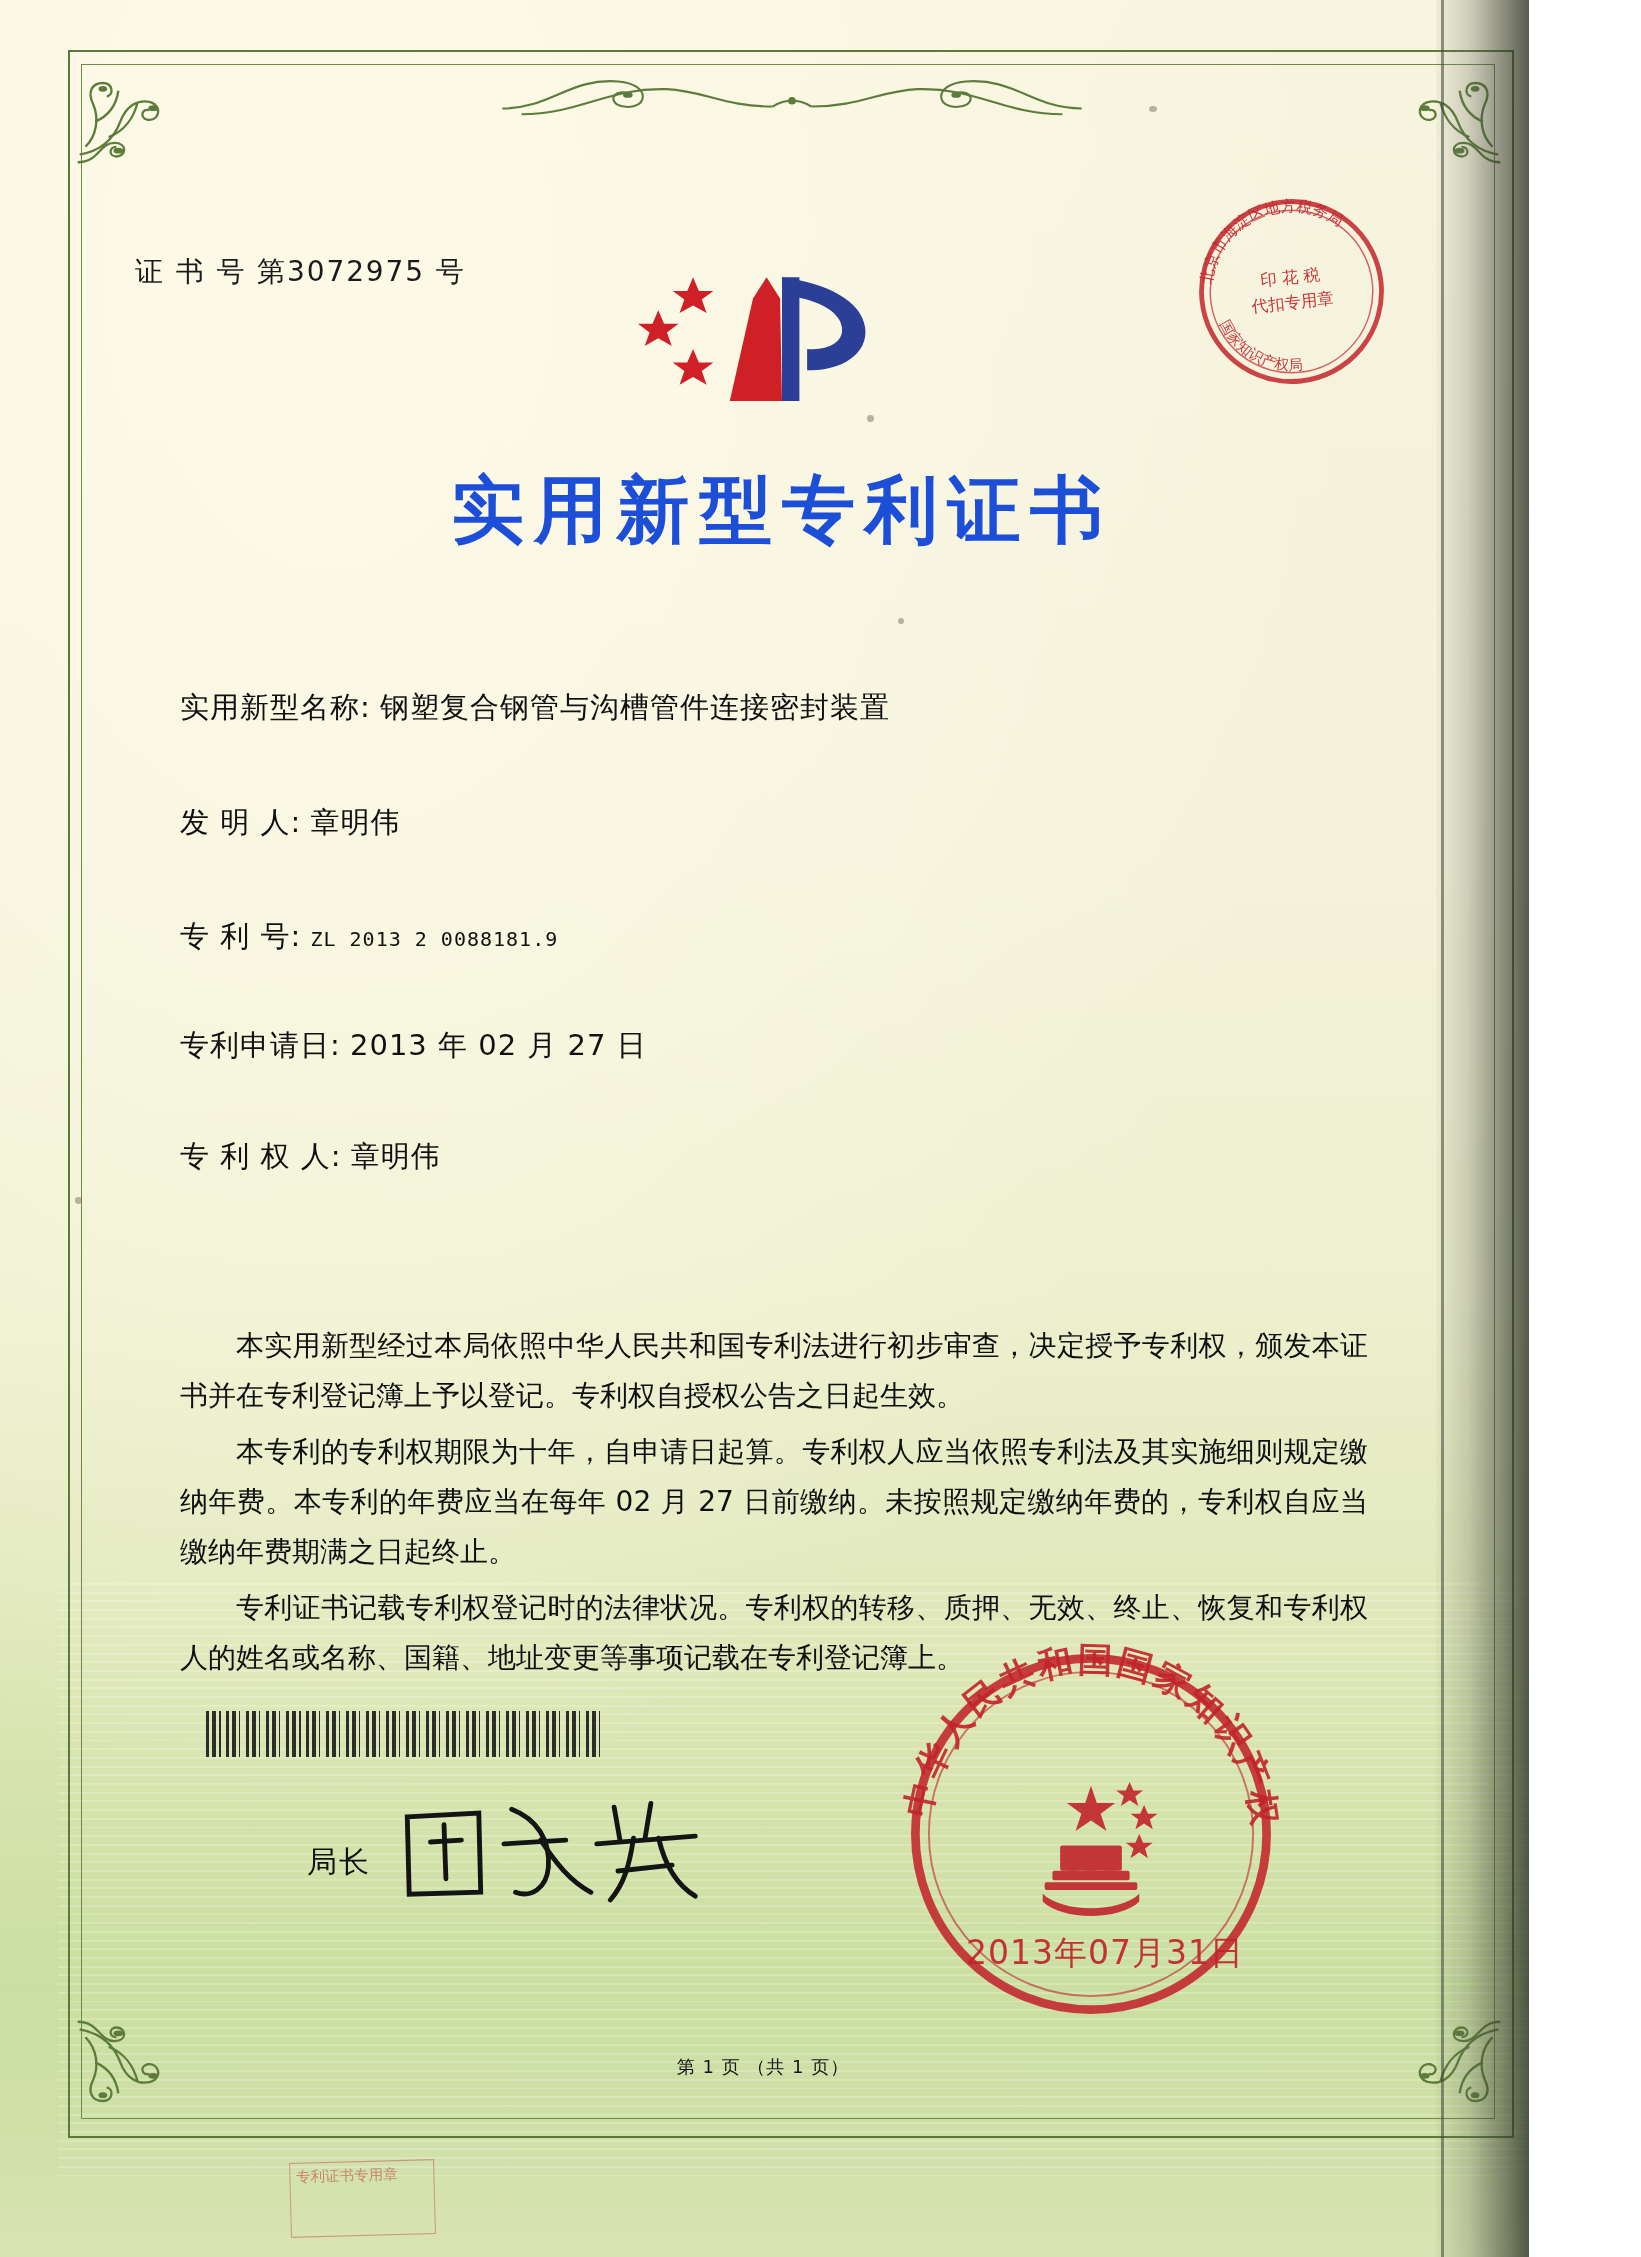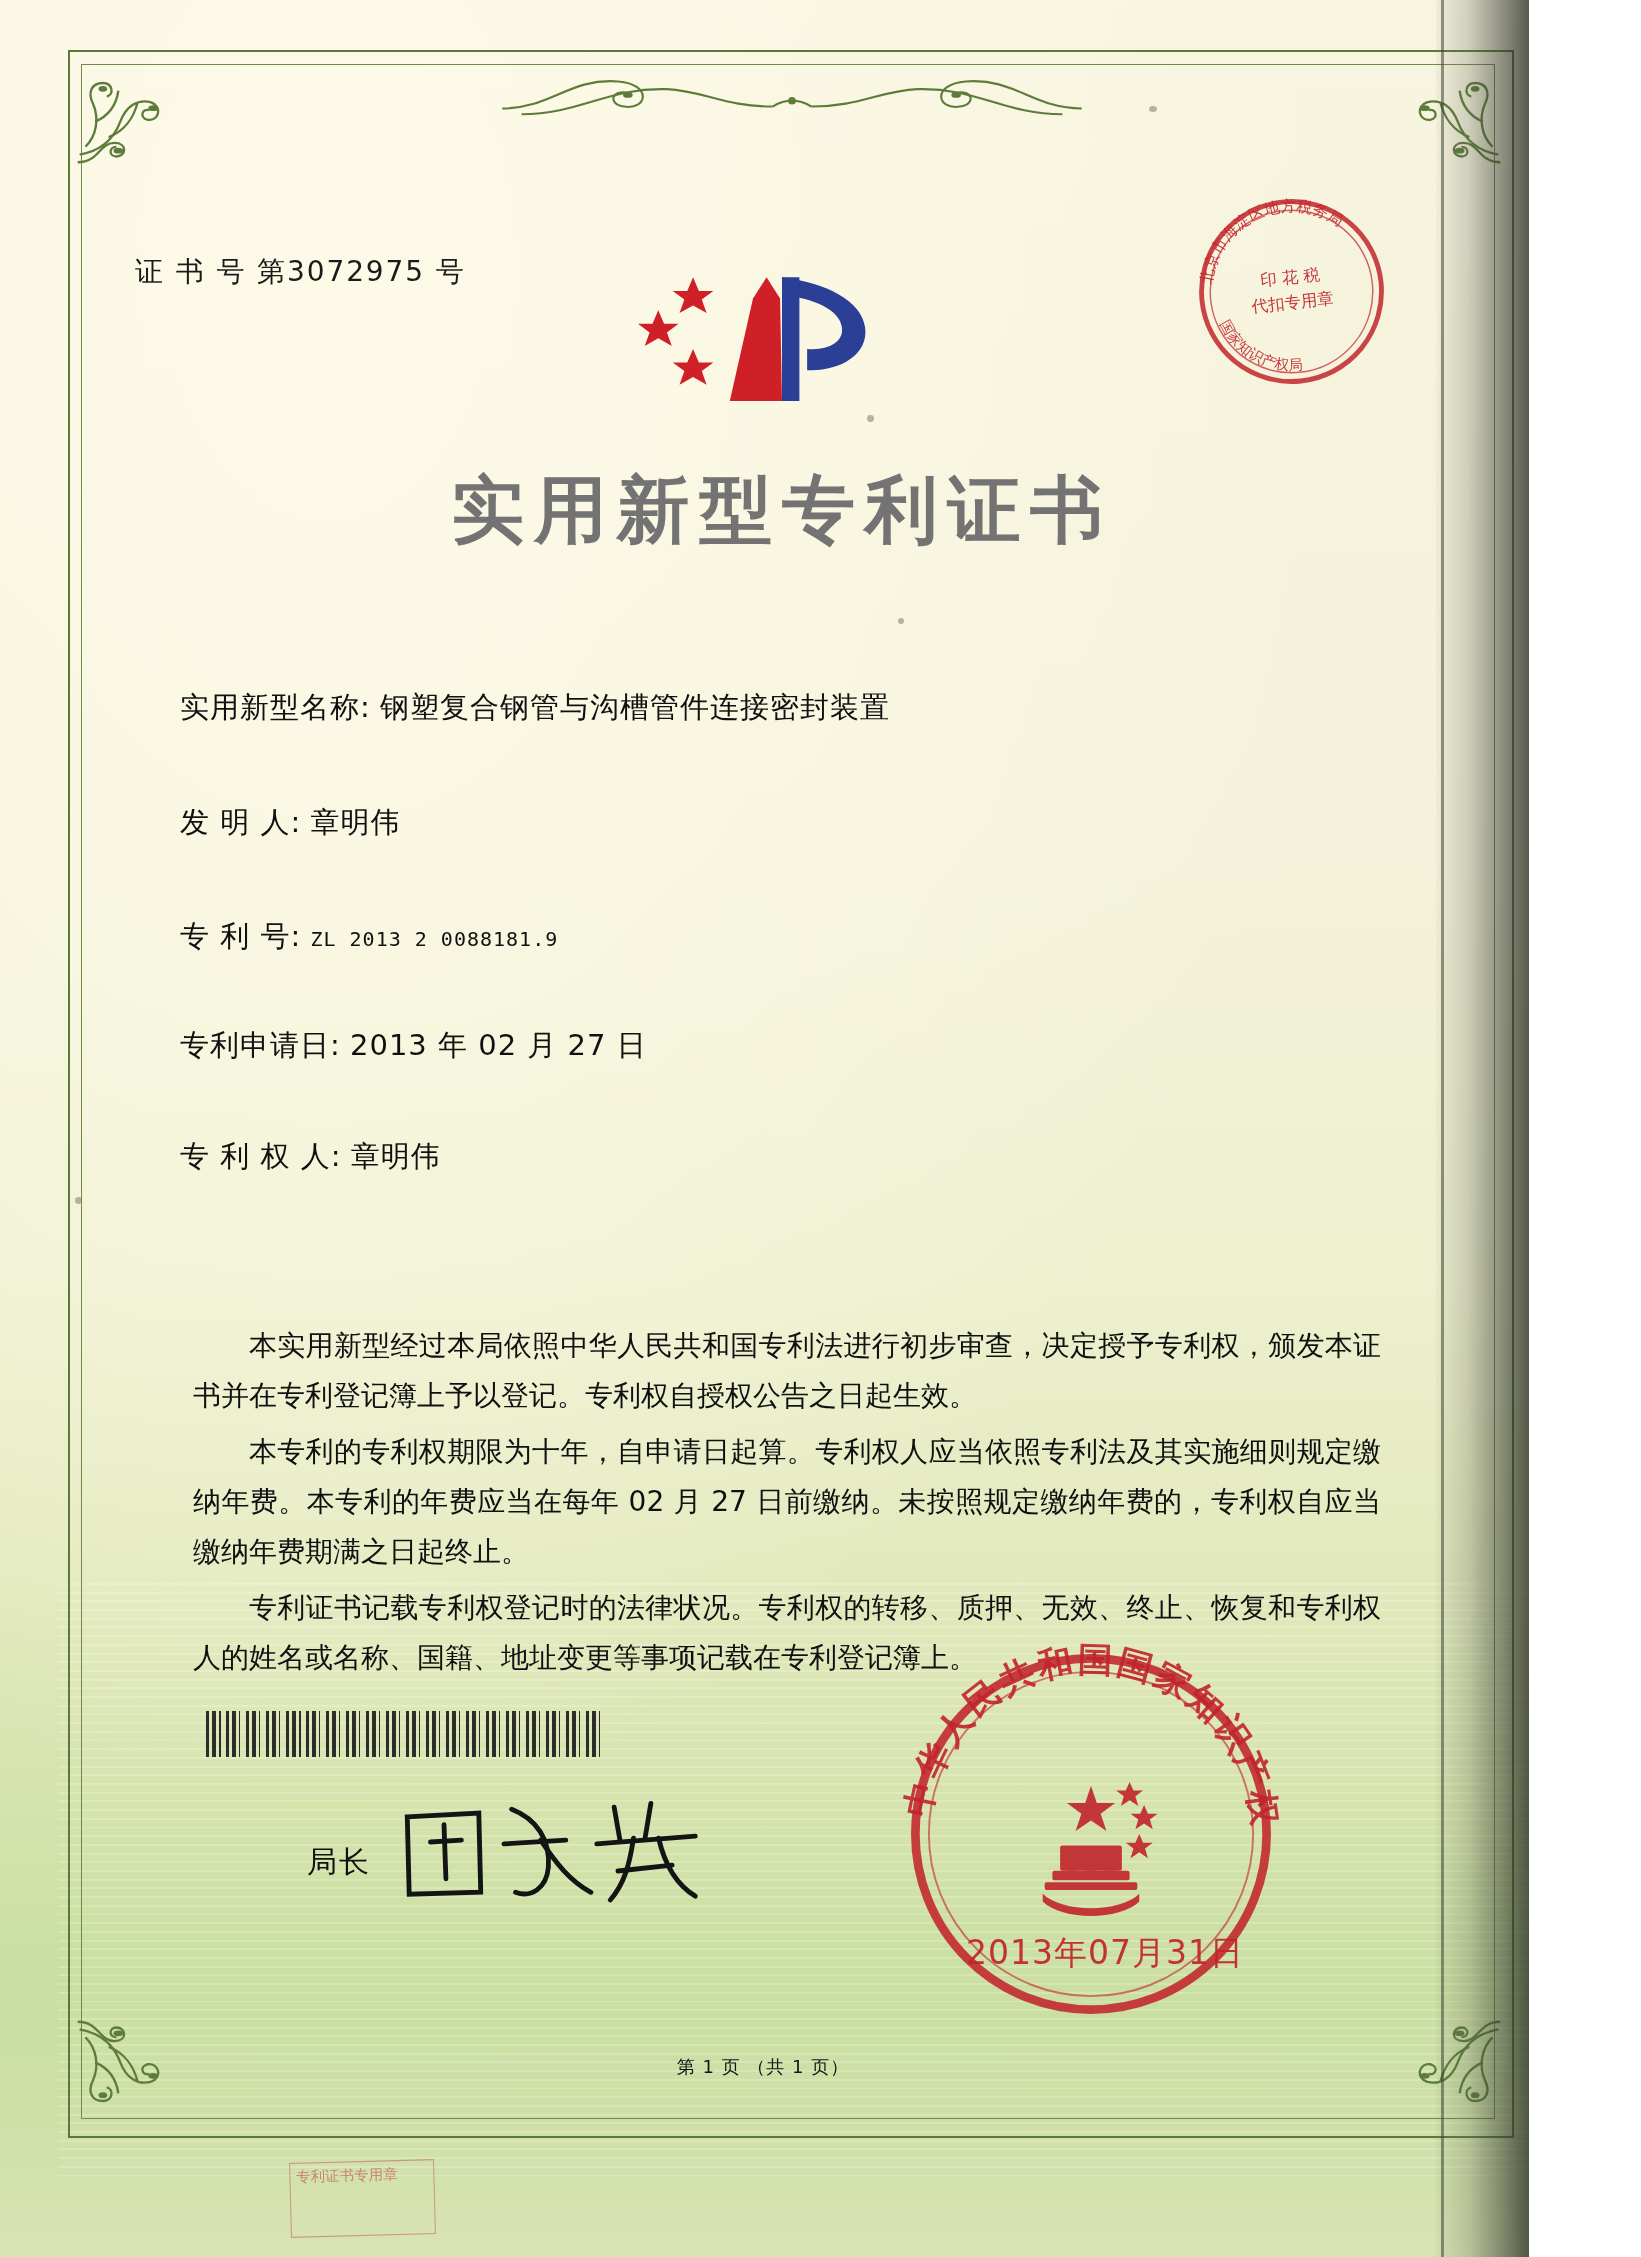--- a/index.html
+++ b/index.html
@@ -119,21 +119,21 @@
   
   .main-title {
     position: absolute;
     left: 0; top: 462px;
     width: 1564px;
     text-align: center;
     font-family: "DejaVu Serif", "Liberation Serif", serif;
     font-weight: bold;
     font-size: 73px;
     letter-spacing: 9.7px;
-    color: #737373;
+    color: #1d4ed8;
   }
 
   
   .field {
     position: absolute;
     font-family: "DejaVu Sans", sans-serif;
     font-size: 29px;
     color: #101010;
     white-space: nowrap;
   }
@@ -151,21 +151,20 @@
   
   .body-text {
     position: absolute;
     left: 180px; top: 1321px;
     width: 1188px;
     font-family: "DejaVu Sans", sans-serif;
     font-size: 28px;
     line-height: 50px;
     color: #101010;
     text-align: justify;
-    margin-left: 13px;
   }
   .body-text p {
     margin: 0 0 5.8px 0;
     text-indent: 56px;
   }
 
   
   .barcode {
     position: absolute;
     left: 206px; top: 1711px;

